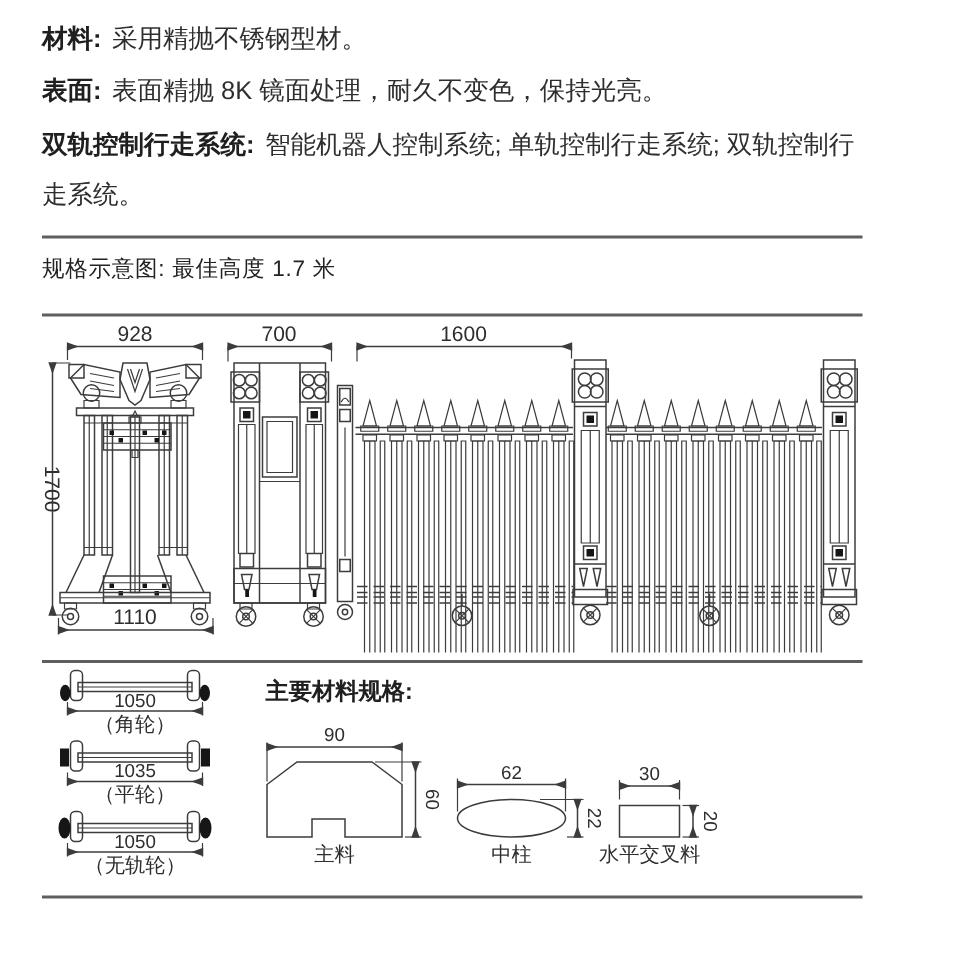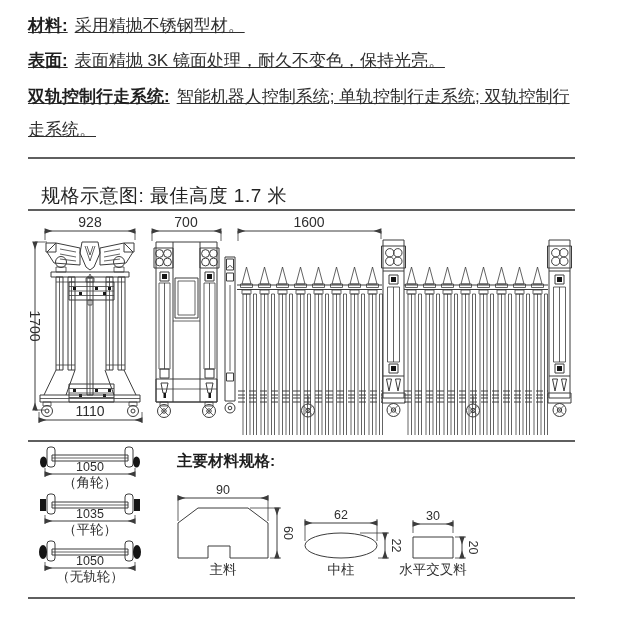--- a/index.html
+++ b/index.html
@@ -1,42 +1,42 @@
 <!DOCTYPE html>
 <html><head>
 <meta charset="utf-8">
 <style>
   html,body{margin:0;padding:0;}
   body{
     width:640px;height:635px;position:relative;background:#ffffff;
     font-family:"Liberation Sans","DejaVu Sans",sans-serif;
     color:#262626;overflow:hidden;
   }
-  .intro p{position:absolute;left:28px;margin:0;font-size:17px;line-height:33px;color:#2e2e2e;width:556px;text-decoration:underline;}
+  .intro p{position:absolute;left:28px;margin:0;font-size:17px;line-height:33px;color:#2e2e2e;width:556px;}
   .lab{font-weight:700;margin-right:7px;color:#1f1f1f;}
-  .sec-title{position:absolute;left:28px;top:170px;margin:13px;font-size:19px;font-weight:400;color:#232323;letter-spacing:.5px;}
+  .sec-title{position:absolute;left:28px;top:170px;margin:0;font-size:15px;font-weight:400;color:#232323;letter-spacing:.5px;}
   .rule{position:absolute;left:28px;width:547px;height:2px;background:#5f5f5f;border:none;}
   svg{position:absolute;left:0;}
   svg *{vector-effect:non-scaling-stroke;}
   .ln{stroke:#3c3c3c;stroke-width:1;fill:none;}
   .thin{stroke:#3c3c3c;stroke-width:.8;fill:none;}
   .blk{fill:#161616;stroke:none;}
   .dsh{stroke:#3c3c3c;stroke-width:1;fill:none;stroke-dasharray:7 4;}
   text{font-family:"Liberation Sans","DejaVu Sans",sans-serif;fill:#2e2e2e;stroke:none;}
   .dimL{font-size:14px;}
   .dim{font-size:12.5px;}
   .lbl{font-size:13.5px;}
   .matTitle{font-size:15.5px;font-weight:700;fill:#1f1f1f;}
 </style>
 </head>
 <body>
 
 <div class="intro">
   <p style="top:9px"><span class="lab">材料:</span><span>采用精抛不锈钢型材。</span></p>
-  <p style="top:44px"><span class="lab">表面:</span><span>表面精抛 3K 镜面处理，耐久不变色，保持光亮。</span></p>
+  <p style="top:44px"><span class="lab">表面:</span><span>表面精抛 8K 镜面处理，耐久不变色，保持光亮。</span></p>
   <p style="top:80px"><span class="lab">双轨控制行走系统:</span><span>智能机器人控制系统; 单轨控制行走系统; 双轨控制行走系统。</span></p>
 </div>
 
 <hr class="rule" style="top:149px">
 <h2 class="sec-title">规格示意图: 最佳高度 1.7 米</h2>
 <hr class="rule" style="top:201px">
 
 <svg width="640" height="232" style="top:203px" viewBox="0 0 640 232">
   <defs>
     <marker id="arr" viewBox="0 0 10 8" refX="9" refY="4" markerWidth="9" markerHeight="7" orient="auto-start-reverse">

